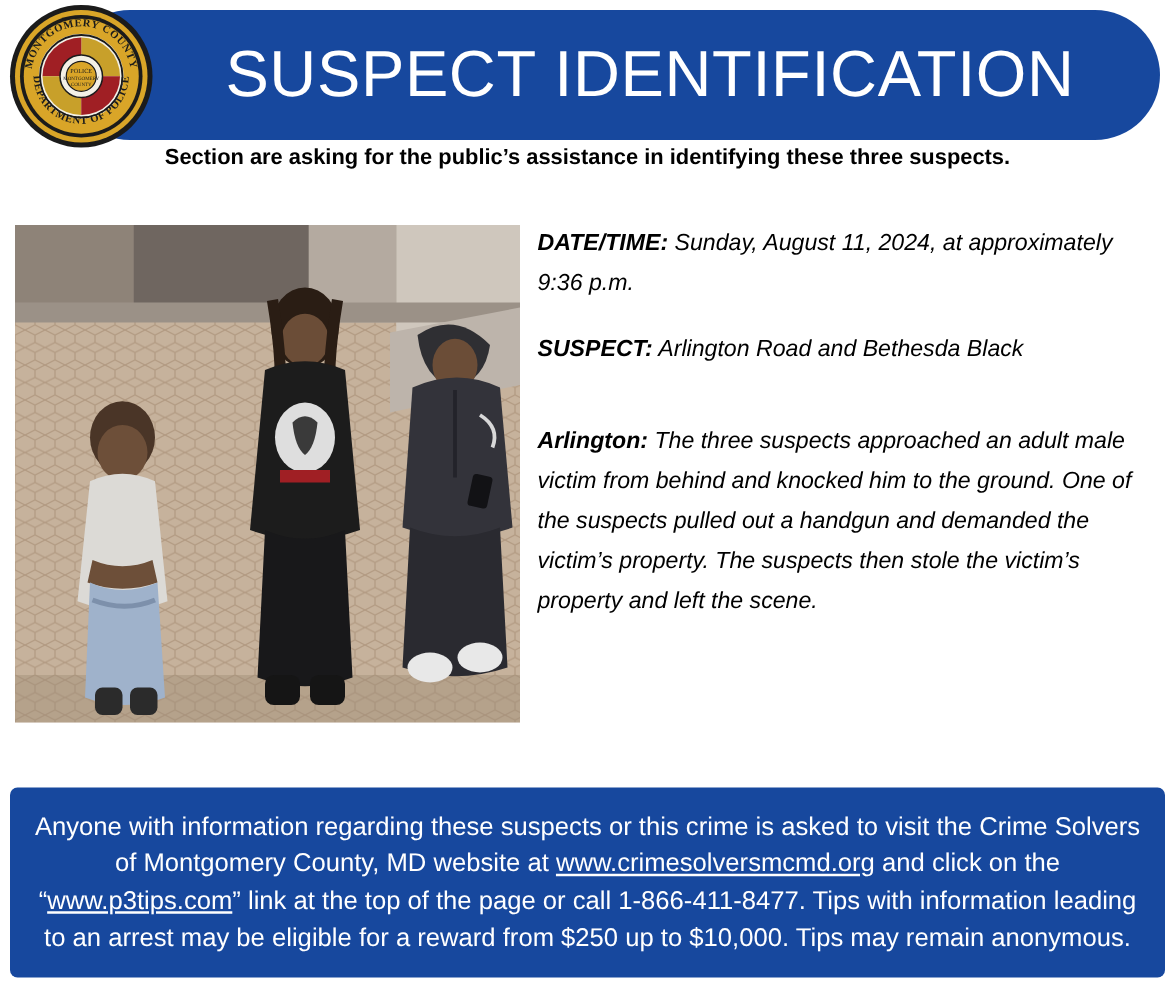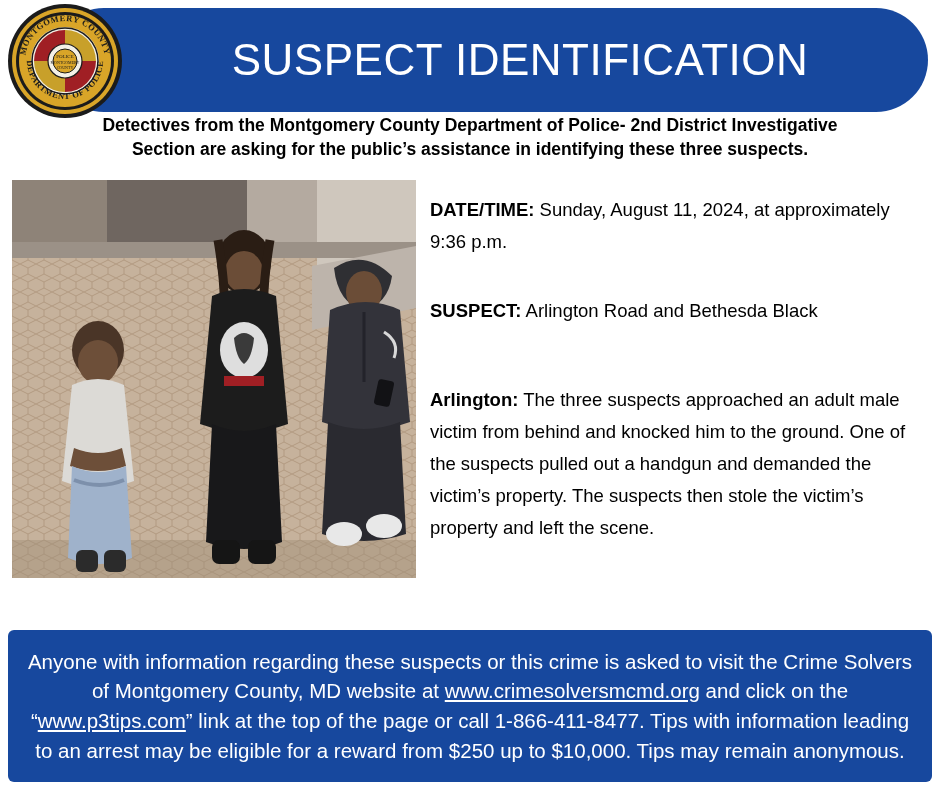--- a/index.html
+++ b/index.html
@@ -28,21 +28,21 @@
     width: 876px;
     height: 104px;
     background: #17489e;
     border-radius: 52px;
     display: flex;
     align-items: center;
     justify-content: center;
   }
   .header-title {
     color: #ffffff;
-    font-size: 44px;
+    font-size: 52px;
     font-weight: 400;
     letter-spacing: 0.5px;
     line-height: 1;
     padding-left: 60px;
     white-space: nowrap;
   }
 
   
   .seal {
     position: absolute;
@@ -82,21 +82,21 @@
   
   .details {
     position: absolute;
     left: 430px;
     top: 178px;
     width: 500px;
     font-size: 18.5px;
     line-height: 1.72;
     color: #000000;
   }
-  .details p { margin: 16px 0 0 0; }
+  .details p { margin: 0 0 0 0; font-style: italic; }
   .details .blank { height: 21px; }
   .details b { font-weight: bold; }
 
   
   .footer-band {
     position: absolute;
     left: 8px;
     bottom: 6px;
     width: 924px;
     height: 152px;
@@ -152,21 +152,20 @@
       <text font-family="'Liberation Serif', serif" font-size="8.5" font-weight="bold" fill="#1b1b1b" letter-spacing="0.6">
         <textPath href="#arcTop" startOffset="50%" text-anchor="middle">MONTGOMERY COUNTY</textPath>
       </text>
       <text font-family="'Liberation Serif', serif" font-size="8.5" font-weight="bold" fill="#1b1b1b" letter-spacing="0.6">
         <textPath href="#arcBot" startOffset="50%" text-anchor="middle">DEPARTMENT OF POLICE</textPath>
       </text>
     </svg>
   </div>
 
   <div class="subhead">
-    <div>Detectives from the Montgomery County Department of Police- 2nd District Investigative</div>
     <div>Section are asking for the public’s assistance in identifying these three suspects.</div>
   </div>
 
   <div class="photo">
     <svg width="404" height="398" viewBox="0 0 404 398">
       <defs>
         <pattern id="pave" width="16" height="14" patternUnits="userSpaceOnUse">
           <rect width="16" height="14" fill="#c6b29c"></rect>
           <path d="M8 0 L16 4 L16 10 L8 14 L0 10 L0 4 Z" fill="none" stroke="#b29a82" stroke-width="1"></path>
         </pattern>

